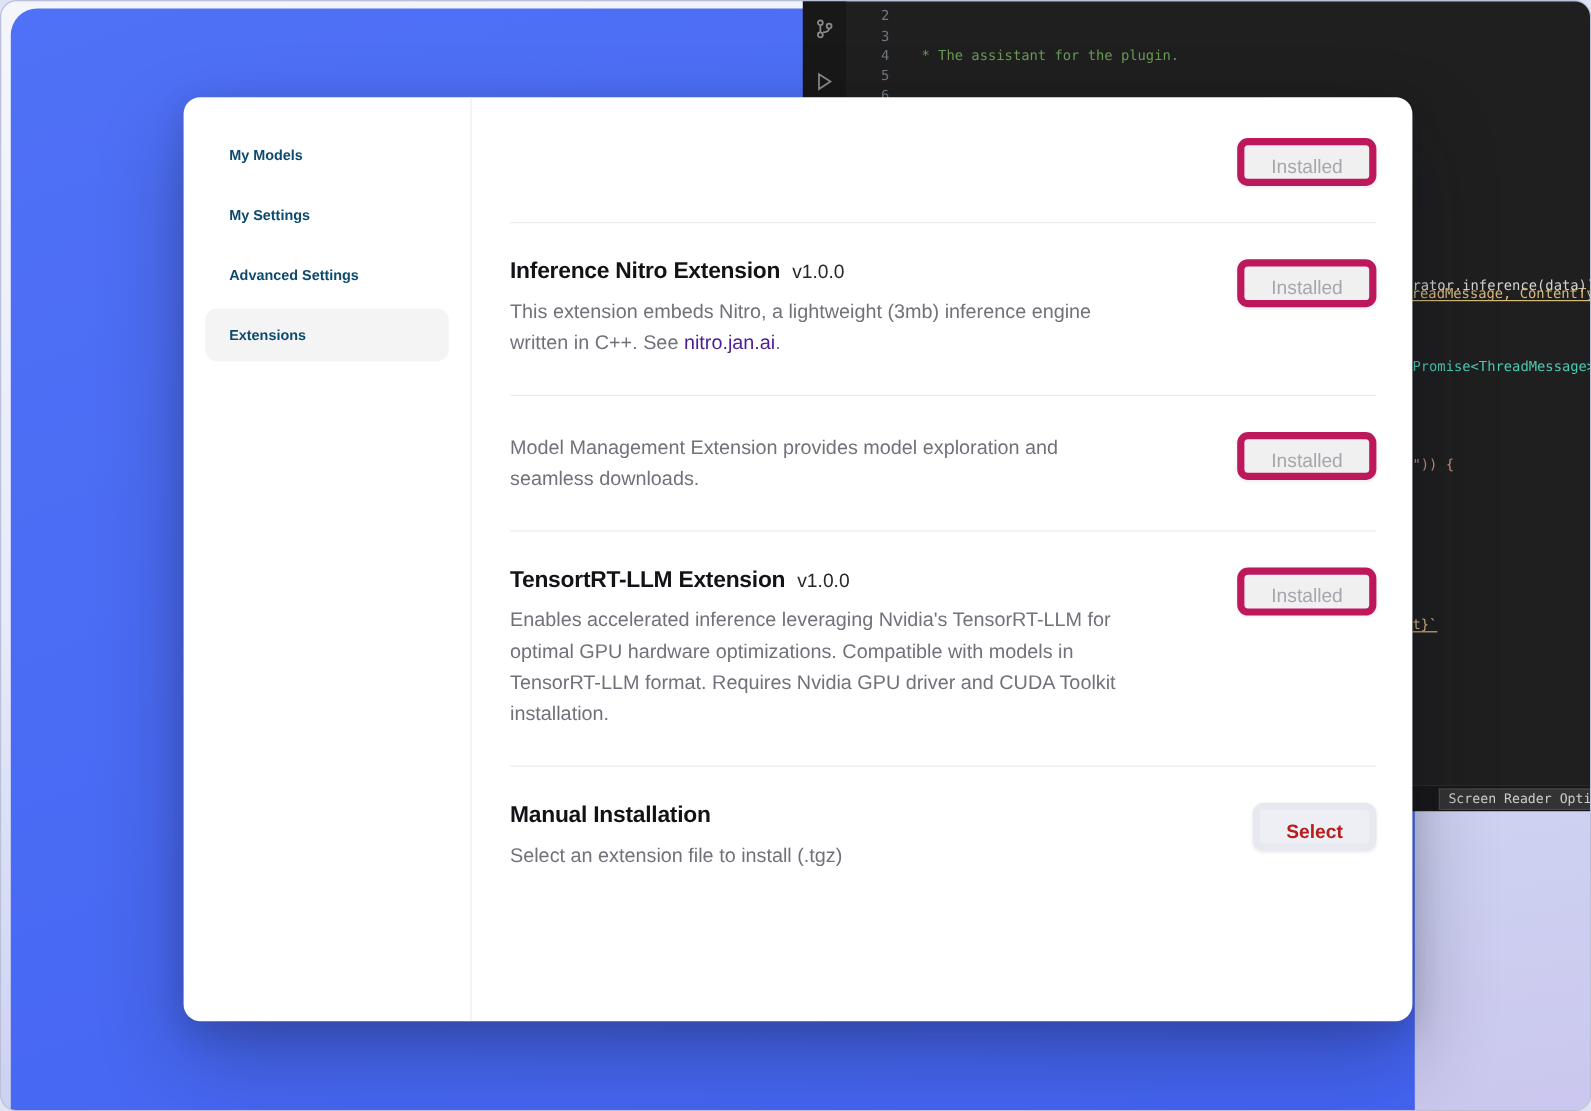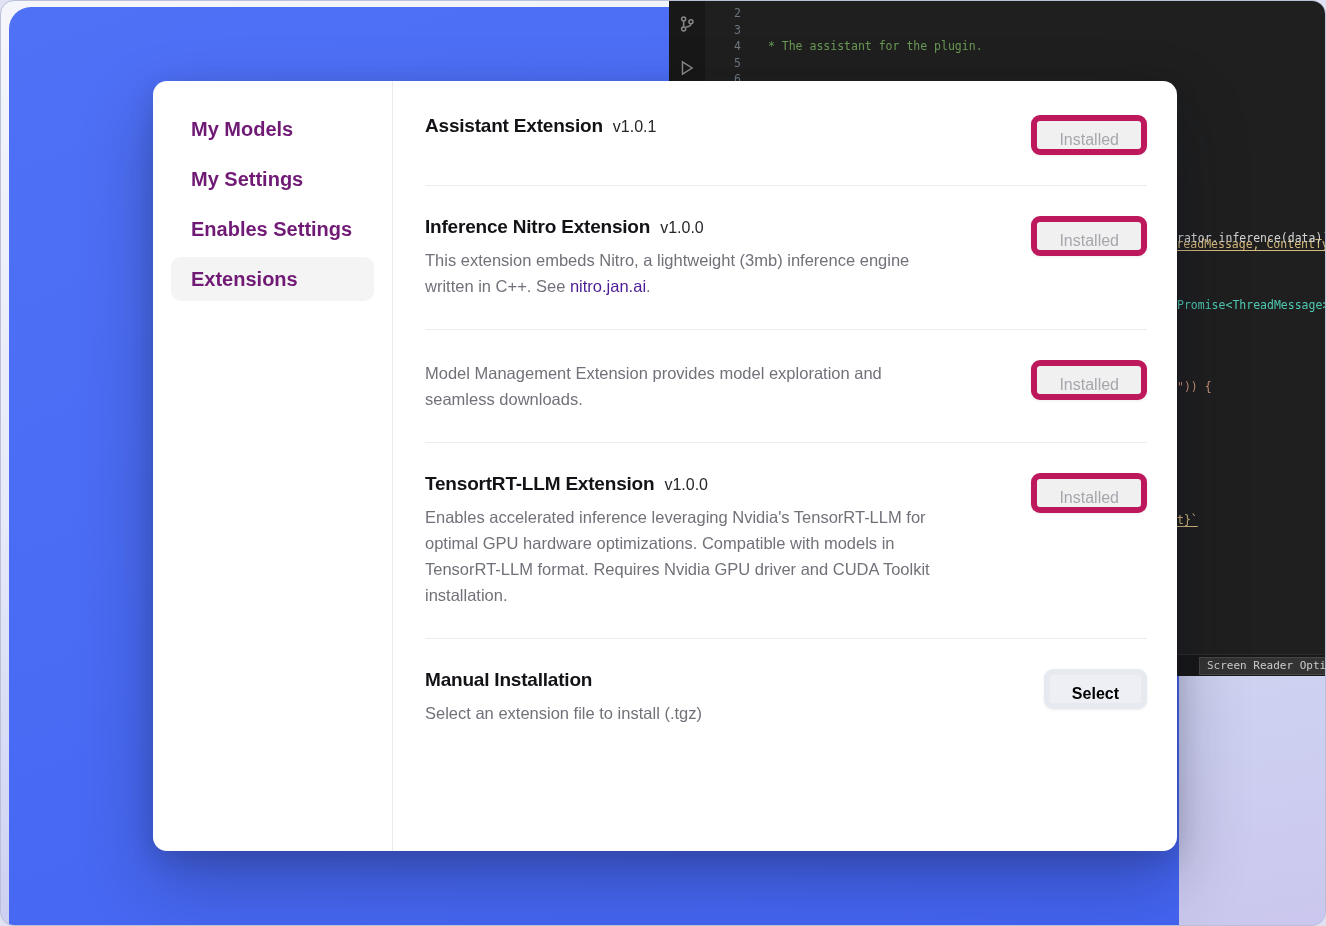--- a/index.html
+++ b/index.html
@@ -70,21 +70,21 @@
     position:absolute; left:152px; top:80px; width:1024px; height:770px;
     background:#ffffff; border-radius:14px; z-index:3;
     box-shadow:0 30px 70px rgba(15,20,40,.30), 0 8px 24px rgba(15,20,40,.15);
     display:flex; overflow:hidden;
   }
   .sidebar {
     width:240px; border-right:1px solid #ebebed; padding-top:26px; flex-shrink:0;
   }
   .nav-item {
     margin:0 18px 6px 18px; padding:10px 20px; border-radius:10px;
-    font-size:20px; font-weight:700; color:#701a75; line-height:24px;
+    font-size:12px; font-weight:700; color:#0c4a6e; line-height:24px;
     cursor:pointer;
   }
   .nav-item.active { background:#f4f4f5; }
 
   .content { flex:1; padding:4px 30px 0 32px; }
   .section {
     display:flex; justify-content:space-between; align-items:flex-start;
     padding:30px 0; border-bottom:1px solid #ececee; gap:20px;
   }
   .section.last { border-bottom:none; padding-bottom:24px;gap:32px; }
@@ -95,21 +95,21 @@
   .sec-desc a { color:#4c1d95; text-decoration:none; cursor:pointer; }
   .sec-desc a:empty { display:none; }
 
   .btn {
     flex-shrink:0; height:40px; line-height:38px; padding:0 22px;
     border-radius:9px; font-size:16px; border:6px solid #be185d;
     background:#f0f0f1; box-shadow:0 1px 3px rgba(0,0,0,.07);
     font-family:"Liberation Sans", sans-serif; cursor:pointer;
   }
   .btn-installed { color:#a6a6ad; font-weight:400; }
-  .btn-select { color:#000000; font-weight:700; background:#edeff4; border-color:#e6e9f0;margin-left:14px; }
+  .btn-select { color:#b91c1c; font-weight:700; background:#edeff4; border-color:#e6e9f0;margin-left:14px; }
 </style>
 </head>
 <body>
 
 <div class="page">
 
   <div class="blue-panel"></div>
 
   <div class="editor">
     <div class="activity-bar">
@@ -147,29 +147,28 @@
       <span class="sb-lang">go</span>
       <span class="sb-notice">Screen Reader Optimize</span>
     </div>
   </div>
 
   <div class="modal">
 
     <div class="sidebar">
       <div class="nav-item">My Models</div>
       <div class="nav-item">My Settings</div>
-      <div class="nav-item">Enables Settings</div>
+      <div class="nav-item">Advanced Settings</div>
       <div class="nav-item active">Extensions</div>
     </div>
 
     <div class="content">
 
       <div class="section">
         <div class="sec-text">
-          <div class="sec-title"><span>Assistant Extension</span><span class="sec-version">v1.0.1</span></div>
         </div>
         <button class="btn btn-installed">Installed</button>
       </div>
 
       <div class="section">
         <div class="sec-text">
           <div class="sec-title"><span>Inference Nitro Extension</span><span class="sec-version">v1.0.0</span></div>
           <div class="sec-desc"><span>This extension embeds Nitro, a lightweight (3mb) inference engine
 written in C++. See </span><a>nitro.jan.ai</a><span>.</span></div>
         </div>

